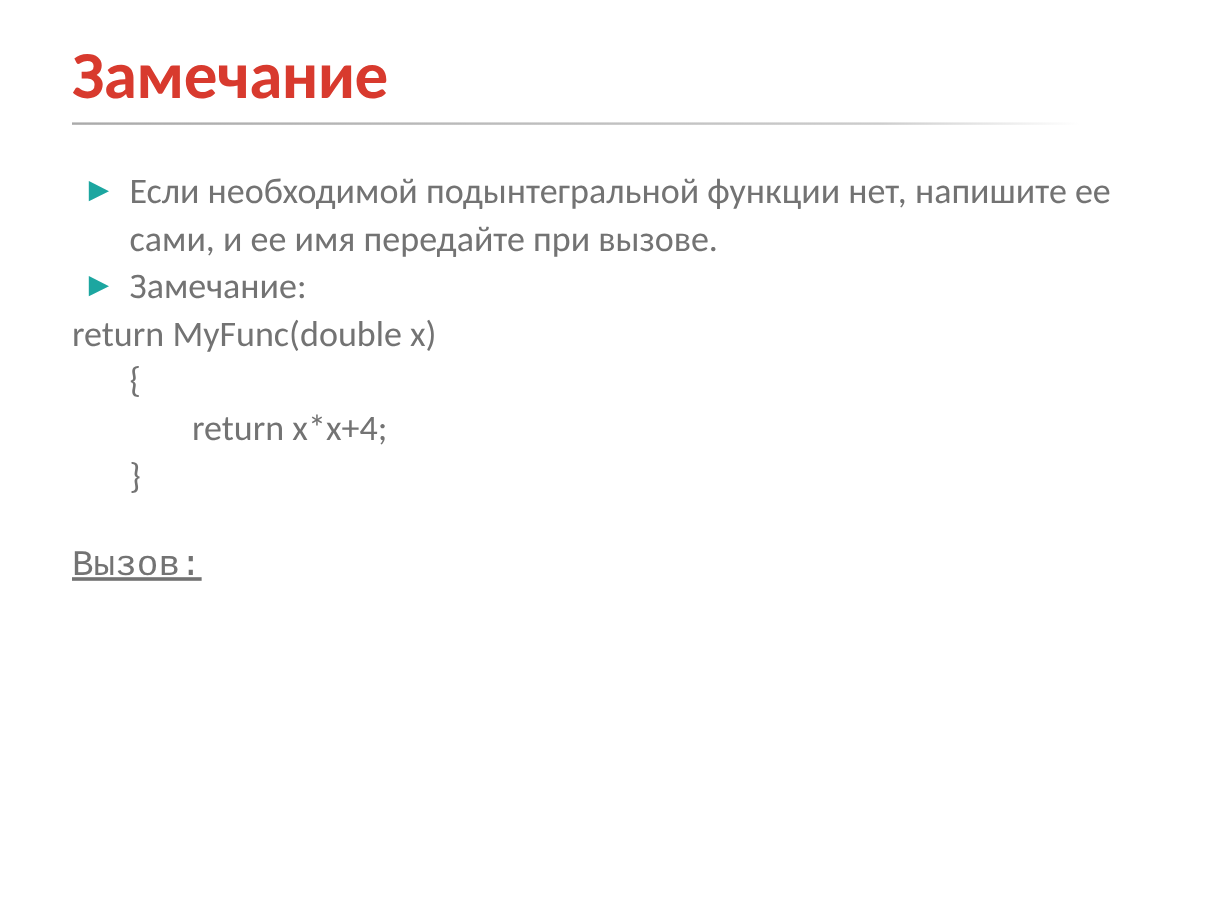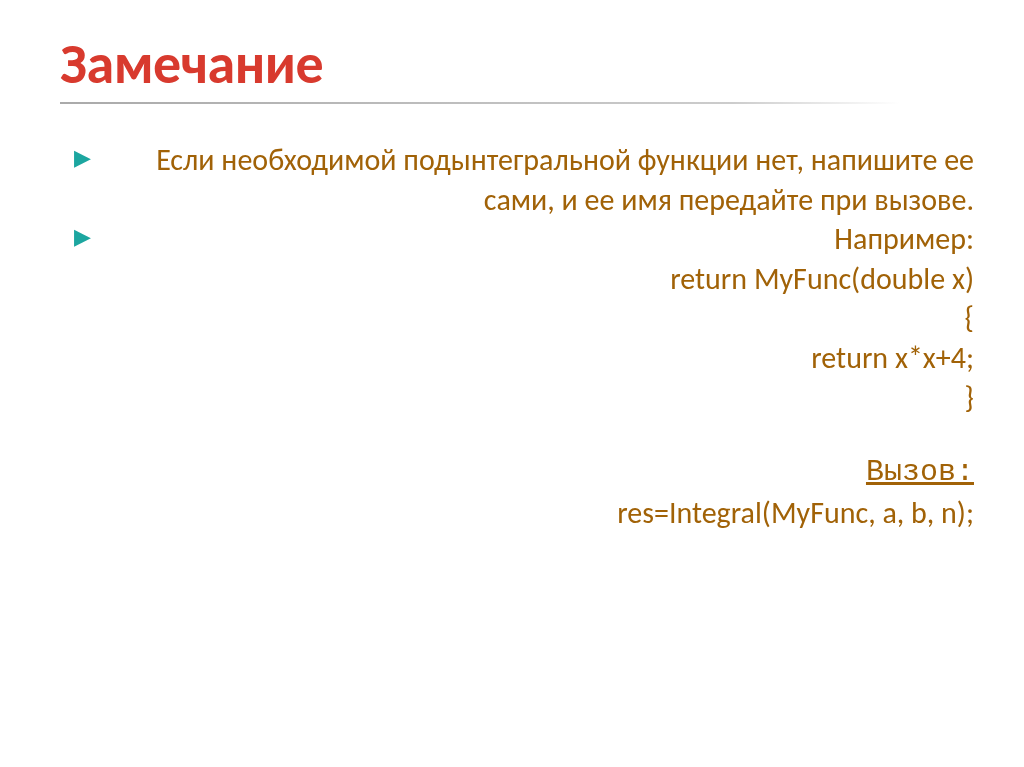--- a/index.html
+++ b/index.html
@@ -26,24 +26,23 @@
     letter-spacing: -0.5px;
   }
   .title-underline {
     height: 2px;
     width: 840px;
     background: linear-gradient(to right, #aaa 0%, #ccc 80%, rgba(200,200,200,0) 100%);
     margin-bottom: 36px;
   }
   .body-line {
     font-size: 30px;
-    color: #a16207;
+    color: #737373;
     line-height: 1.32;
     margin: 0;
-    text-align: right;
   }
   .indent1 { padding-left: 48px; }
   .indent2 { padding-left: 100px; }
   .bullet-row {
     display: flex;
     align-items: flex-start;
   }
   .bullet {
     flex: 0 0 auto;
     width: 48px;
@@ -71,30 +70,27 @@
 
   <div class="bullet-row">
     <div class="bullet">▶</div>
     <div class="bullet-text body-line">
       <span class="no-indent-special">Если необходимой подынтегральной функции нет, напишите ее сами, и ее имя передайте при вызове.</span>
     </div>
   </div>
 
   <div class="bullet-row">
     <div class="bullet">▶</div>
-    <div class="bullet-text body-line">Например:</div>
+    <div class="bullet-text body-line">Замечание:</div>
   </div>
 
   <div class="body-line">
     <span>return </span><span class="bold">MyFunc</span><span>(double x)</span>
   </div>
   <div class="body-line indent1">{</div>
   <div class="body-line indent2">return x*x+4;</div>
   <div class="body-line indent1">}</div>
 
   <div class="spacer"></div>
 
   <div class="body-line underline">Вызов:</div>
-  <div class="body-line">
-    <span>res=Integral(</span><span class="bold">MyFunc</span><span>, a, b, n);</span>
-  </div>
 
 </div>
 
 </body></html>

